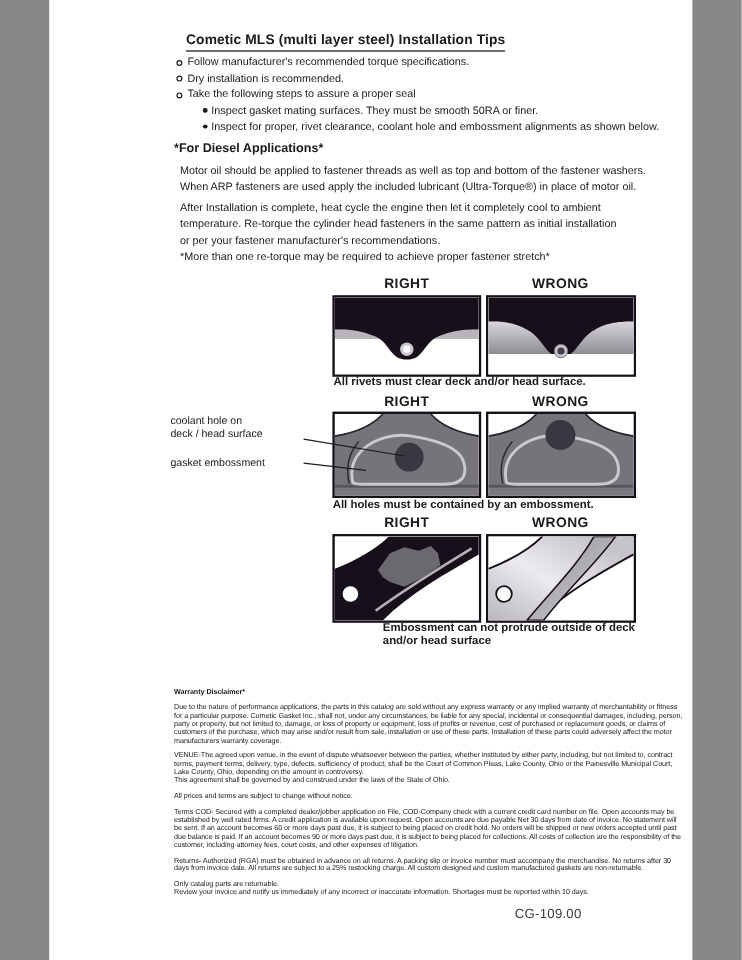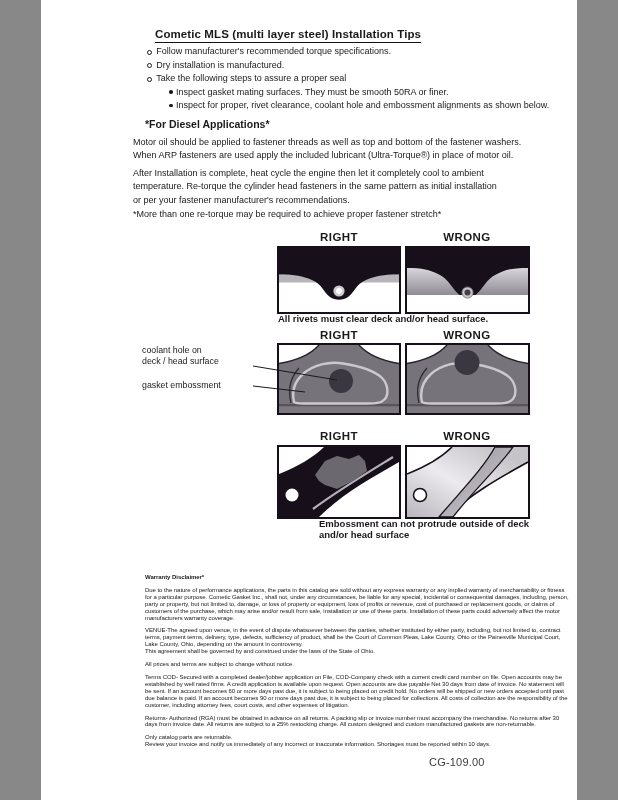--- a/index.html
+++ b/index.html
@@ -18,21 +18,21 @@
   .bullets { position:absolute; left:106px; top:45px; width:460px; font-size:9px; }
   .bullet-row { display:flex; align-items:flex-start; line-height:13.5px; }
   .bullet-row.sub { padding-left:22px; }
   .marker-o { width:3.2px; height:3.2px; border:0.9px solid #1a1a1a; border-radius:50%;
               margin:4.8px 4px 0 0; flex:none; }
   .marker-f { width:3.6px; height:3.6px; background:#1a1a1a; border-radius:50%;
               margin:4.8px 3.5px 0 0; flex:none; }
 
   
   .diesel-heading { position:absolute; left:104px; top:118px; font-size:10.5px; font-weight:bold; }
-  .para { position:absolute; left:92px; width:448px; font-size:9px; line-height:13.4px; }
+  .para { position:absolute; left:109px; width:448px; font-size:9px; line-height:13.4px; }
   .p1 { top:136px; }
   .p2 { top:167px; }
   .p3 { top:208px; }
 
   
   .fig-hdr { position:absolute; width:124px; text-align:center; font-size:11.5px;
              font-weight:600; letter-spacing:0.4px; }
   .hdr-r1l { left:236px; top:231px; } .hdr-r1r { left:364px; top:231px; }
   .hdr-r2l { left:236px; top:329px; } .hdr-r2r { left:364px; top:329px; }
   .hdr-r3l { left:236px; top:430px; } .hdr-r3r { left:364px; top:430px; }
@@ -71,21 +71,21 @@
     <span class="title">Cometic MLS (multi layer steel) Installation Tips</span>
   </div>
 
   <div class="bullets">
     <div class="bullet-row">
       <span class="marker-o"></span>
       <span>Follow manufacturer's recommended torque specifications.</span>
     </div>
     <div class="bullet-row">
       <span class="marker-o"></span>
-      <span>Dry installation is manufactured.</span>
+      <span>Dry installation is recommended.</span>
     </div>
     <div class="bullet-row">
       <span class="marker-o"></span>
       <span>Take the following steps to assure a proper seal</span>
     </div>
     <div class="bullet-row sub">
       <span class="marker-f"></span>
       <span>Inspect gasket mating surfaces.  They must be smooth 50RA or finer.</span>
     </div>
     <div class="bullet-row sub">
@@ -164,20 +164,21 @@
       <rect x="0" y="61.5" width="121" height="6.5" fill="#7b7880"></rect>
       <path d="M0,0 H40 C32,9 18,15.5 0,18.5 Z" fill="#ffffff"></path>
       <path d="M81,0 H121 V18.5 C103,15.5 89,9 81,0 Z" fill="#ffffff"></path>
       <path d="M40,0 C32,9 18,15.5 0,18.5" fill="none" stroke="#26222b" stroke-width="1.4"></path>
       <path d="M81,0 C89,9 103,15.5 121,18.5" fill="none" stroke="#26222b" stroke-width="1.4"></path>
       <path d="M15,57 C13,48 14,38 24,29 C34,20 50,16 64,18.5 C80,21 96,26 103,33 C109,39 110,49 106,54 C102,58.5 96,58.5 88,58.5 L24,58.5 C18,58.5 16,58 15,57 Z" fill="none" stroke="#cbc9ce" stroke-width="2.4"></path>
       <path d="M12,58 C9,46 11,33 20,23" fill="none" stroke="#2c2731" stroke-width="1.2"></path>
       <circle cx="60" cy="17.5" r="12.5" fill="#3b3741"></circle>
     </svg>
   </div>
+  <div class="fig-caption cap-r2">All holes must be contained by an embossment.</div>
 
   <div class="fig-hdr hdr-r3l">RIGHT</div>
   <div class="fig-hdr hdr-r3r">WRONG</div>
 
   <div class="fig-box box-r3l">
     <svg width="120" height="70" viewBox="0 0 120 70">
       <rect x="0" y="0" width="120" height="70" fill="#ffffff"></rect>
       <path d="M0,27 C18,20 35,10 45,0 H120 V15 C92,31 62,48 40,70 H0 Z" fill="#17101a"></path>
       <path d="M34,62 C58,44 88,26 114,10" fill="none" stroke="#b3b0b7" stroke-width="2.2"></path>
       <path d="M36,28 L46,14 L58,9 L70,12 L80,8 L86,14 L88,24 L74,34 L58,42 L46,38 L40,34 Z" fill="#6b6870"></path>

